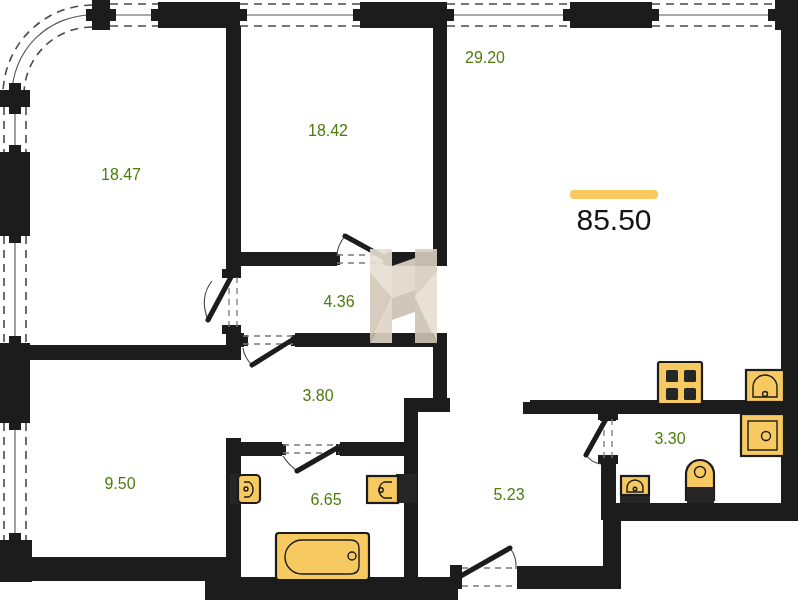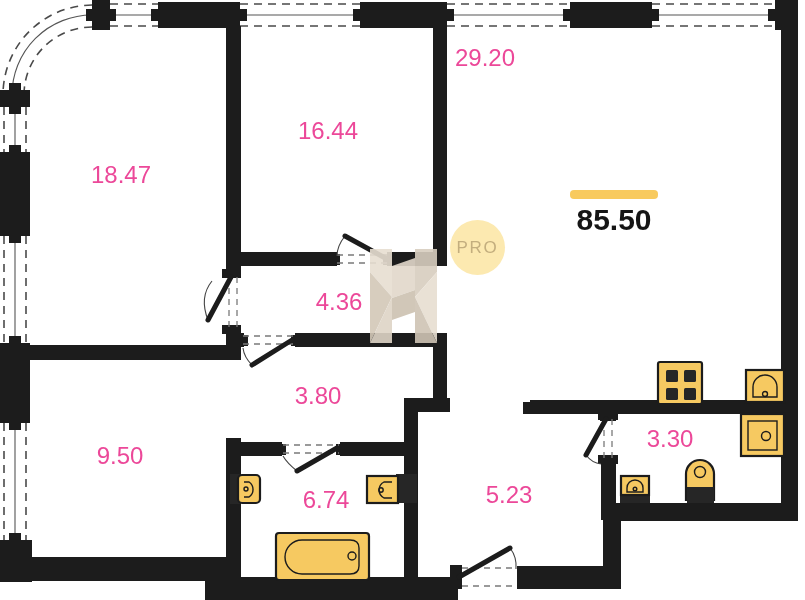--- a/index.html
+++ b/index.html
@@ -8,25 +8,25 @@
   .stage svg{position:absolute;left:0;top:0;}
   .w{fill:var(--wall,#1c1c1c);}
   .dash{stroke:#4a4a4a;stroke-width:1.6;stroke-dasharray:8 6;fill:none;}
   .glass{stroke:#555;stroke-width:1.1;fill:none;}
   .dd{stroke:#7a7a7a;stroke-width:1.3;stroke-dasharray:6 5;fill:none;}
   .leaf{stroke:var(--wall,#1c1c1c);stroke-width:5;stroke-linecap:round;}
   .arc{stroke:#444;stroke-width:1.1;fill:none;}
   .fx{fill:var(--fixture,#f6c961);stroke:var(--wall,#1c1c1c);stroke-width:2.2;}
   .fxd{fill:var(--fixture-dark,#262626);}
   .fxl{fill:none;stroke:var(--wall,#1c1c1c);stroke-width:1.4;}
-  .lbl{position:absolute;transform:translate(-50%,-50%);font-size:24px;color:#ec4899;white-space:nowrap;}
+  .lbl{position:absolute;transform:translate(-50%,-50%);font-size:16px;color:#4d7c0f;white-space:nowrap;}
   .total-bar{position:absolute;left:570px;top:190px;width:88px;height:9px;border-radius:4px;
              background:var(--accent,#f8ca5e);}
   .total-val{position:absolute;left:568px;top:203px;width:92px;text-align:center;
-             font-size:30px;font-weight:700;color:#151515;}
+             font-size:30px;font-weight:400;color:#151515;}
   .pro{position:absolute;left:450px;top:220px;width:55px;height:55px;border-radius:50%;
        background:var(--pro-bg,#fce9b0);display:flex;align-items:center;justify-content:center;}
   .pro span{font-size:17px;letter-spacing:.1em;color:var(--pro-text,#c3ae7e);}
 </style>
 </head>
 <body>
 
 <div class="stage">
   <svg width="805" height="600" viewBox="0 0 805 600">
 
@@ -241,28 +241,25 @@
       </g>
       <g>
         <rect class="fx" x="276" y="533" width="93" height="47" rx="3"></rect>
         <path class="fxl" d="M 302,540 A 17,17 0 0 0 302,574 L 350,574 Q 359,574 359,566 L 359,548 Q 359,540 350,540 Z"></path>
         <circle class="fxl" cx="352" cy="556" r="4"></circle>
       </g>
     </g>
   </svg>
 
   <div class="lbl" style="left:121px;top:175px">18.47</div>
-  <div class="lbl" style="left:328px;top:131px">16.44</div>
+  <div class="lbl" style="left:328px;top:131px">18.42</div>
   <div class="lbl" style="left:485px;top:58px">29.20</div>
   <div class="lbl" style="left:339px;top:302px">4.36</div>
   <div class="lbl" style="left:318px;top:396px">3.80</div>
-  <div class="lbl" style="left:120px;top:456px">9.50</div>
-  <div class="lbl" style="left:326px;top:500px">6.74</div>
+  <div class="lbl" style="left:120px;top:484px">9.50</div>
+  <div class="lbl" style="left:326px;top:500px">6.65</div>
   <div class="lbl" style="left:509px;top:495px">5.23</div>
   <div class="lbl" style="left:670px;top:439px">3.30</div>
 
   <div class="total-bar"></div>
   <div class="total-val">85.50</div>
 
-  <div class="pro">
-    <span>PRO</span>
-  </div>
 </div>
 
 </body></html>

